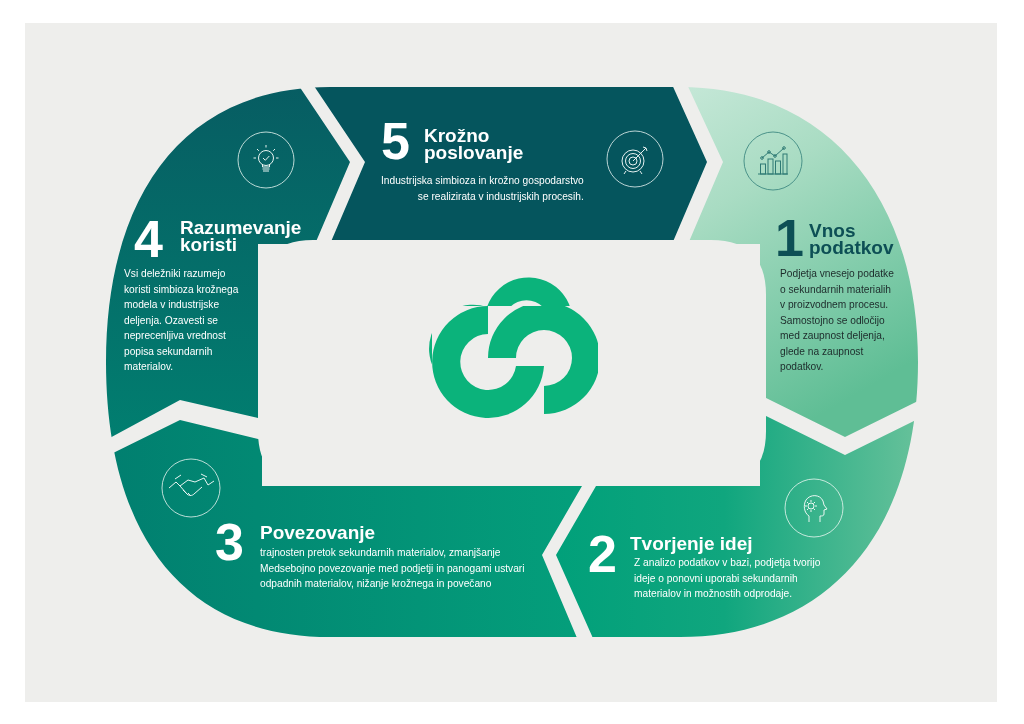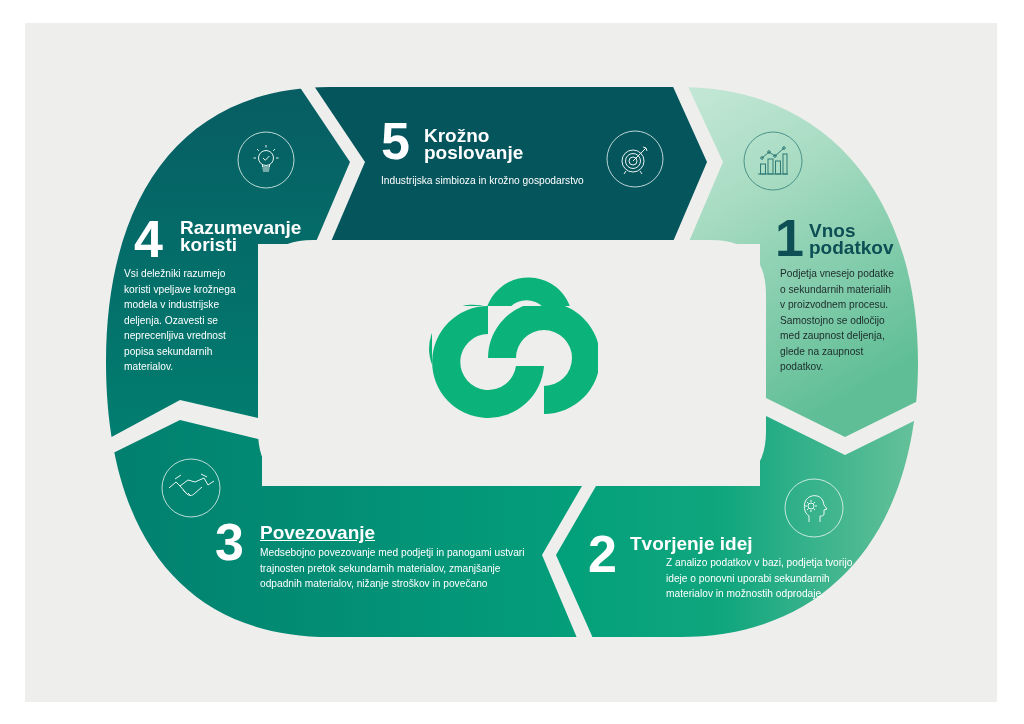--- a/index.html
+++ b/index.html
@@ -137,20 +137,21 @@
   </g>
 </svg>
 
 <div class="txt num" style="left:381px;top:117px;">5</div>
 <div class="txt title" style="left:424px;top:127px;">
   <div>Krožno</div>
   <div>poslovanje</div>
 </div>
 <div class="txt desc" style="left:381px;top:173px;text-align:right;">
   <div>Industrijska simbioza in krožno gospodarstvo</div>
+  <div>se realizirata v industrijskih procesih.</div>
 </div>
 
 <div class="num dark" style="left:775px;top:214px;">1</div>
 <div class="title dark" style="left:809px;top:222px;">
   <div>Vnos</div>
   <div>podatkov</div>
 </div>
 <div class="desc ink" style="left:780px;top:266px;">
   <div>Podjetja vnesejo podatke</div>
   <div>o sekundarnih materialih</div>
@@ -161,35 +162,35 @@
   <div>podatkov.</div>
 </div>
 
 <div class="txt num" style="left:134px;top:215px;">4</div>
 <div class="txt title" style="left:180px;top:219px;">
   <div>Razumevanje</div>
   <div>koristi</div>
 </div>
 <div class="txt desc" style="left:124px;top:266px;">
   <div>Vsi deležniki razumejo</div>
-  <div>koristi vpeljave krožnega</div>
+  <div>koristi simbioza krožnega</div>
   <div>modela v industrijske</div>
   <div>deljenja. Ozavesti se</div>
   <div>neprecenljiva vrednost</div>
   <div>popisa sekundarnih</div>
   <div>materialov.</div>
 </div>
 
 <div class="txt num" style="left:215px;top:518px;">3</div>
-<div class="txt title" style="left:260px;top:524px;text-decoration:underline;">Povezovanje</div>
+<div class="txt title" style="left:260px;top:524px;">Povezovanje</div>
 <div class="txt desc" style="left:260px;top:545px;">
+  <div>trajnosten pretok sekundarnih materialov, zmanjšanje</div>
   <div>Medsebojno povezovanje med podjetji in panogami ustvari</div>
-  <div>trajnosten pretok sekundarnih materialov, zmanjšanje</div>
-  <div>odpadnih materialov, nižanje stroškov in povečano</div>
+  <div>odpadnih materialov, nižanje krožnega in povečano</div>
 </div>
 
 <div class="txt num" style="left:588px;top:530px;">2</div>
 <div class="txt title" style="left:630px;top:535px;">Tvorjenje idej</div>
-<div class="txt desc" style="left:634px;top:555px;margin-left:32px;">
+<div class="txt desc" style="left:634px;top:555px;">
   <div>Z analizo podatkov v bazi, podjetja tvorijo</div>
   <div>ideje o ponovni uporabi sekundarnih</div>
   <div>materialov in možnostih odprodaje.</div>
 </div>
 
 </body></html>

